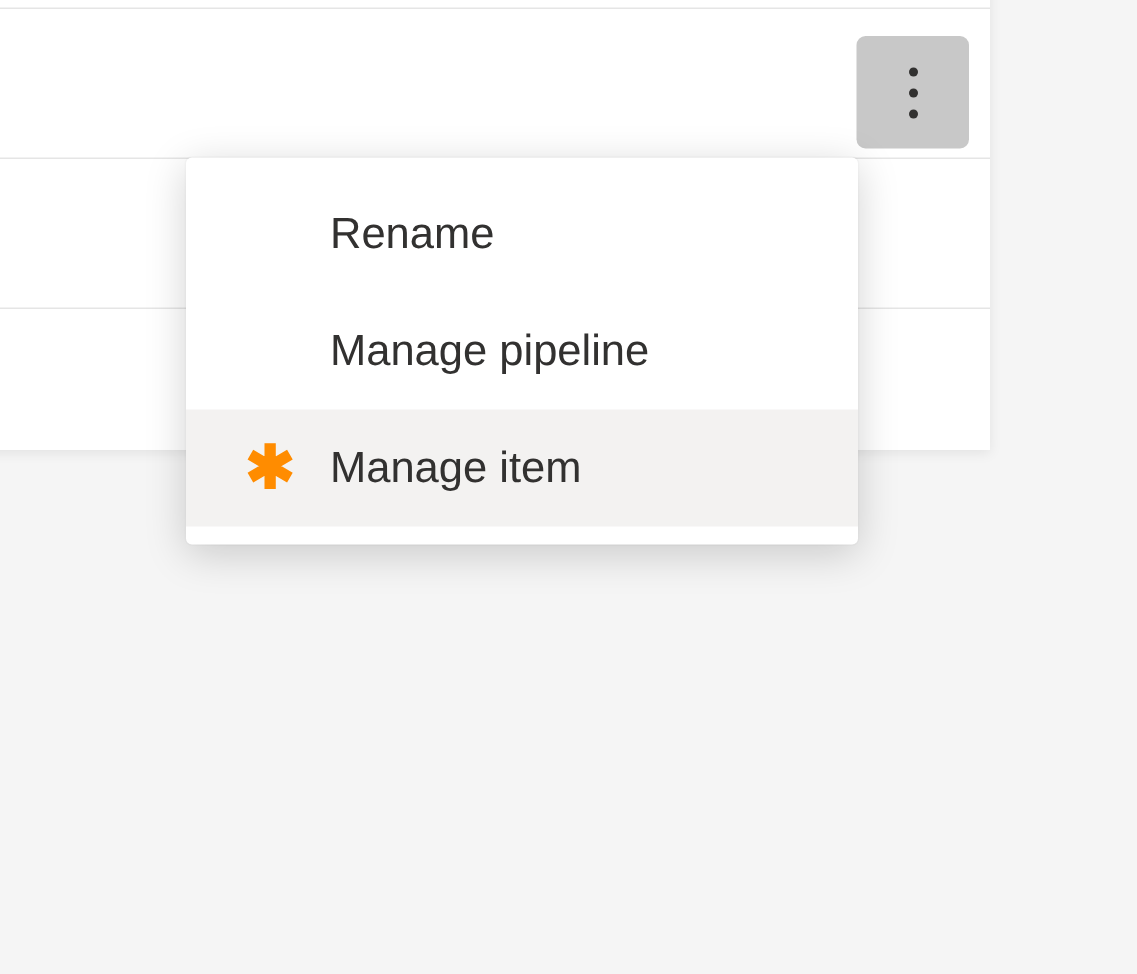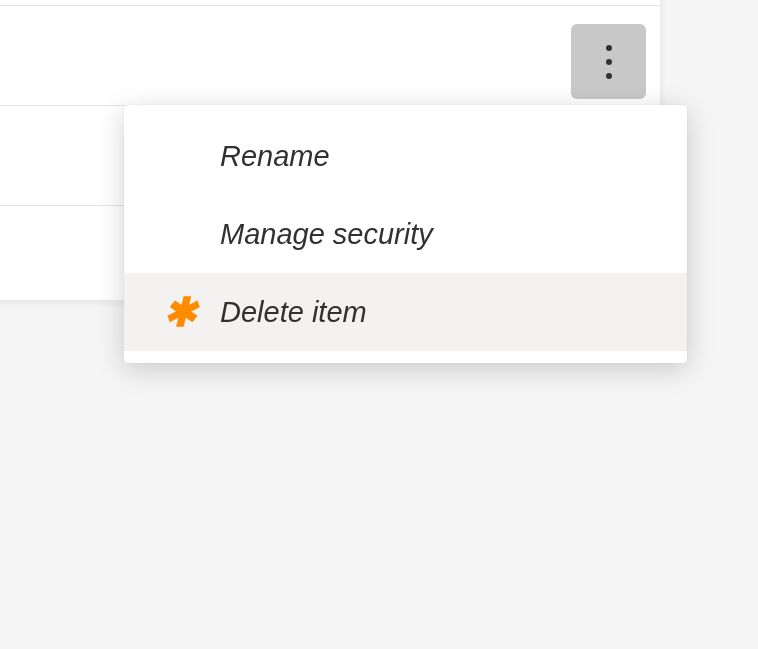--- a/index.html
+++ b/index.html
@@ -58,27 +58,26 @@
     display: flex;
     flex-direction: column;
     align-items: center;
   }
 
   
   .menu {
     position: absolute;
     left: 124px;
     top: 105px;
-    width: 563px;
+    width: 448px;
     background: #ffffff;
     border-radius: 4px;
     box-shadow: 0 6px 28px rgba(0,0,0,0.18), 0 0 0 1px rgba(0,0,0,0.02);
     padding: 12px 0;
     box-sizing: border-box;
-    font-style: italic;
   }
   .menu-item {
     display: flex;
     align-items: center;
     height: 78px;
     padding-left: 96px;
     font-size: 29px;
     color: #323130;
     cursor: pointer;
     position: relative;
@@ -125,24 +124,24 @@
 
 <div class="menu">
 
   <div class="menu-item">
     <span>Rename</span>
   </div>
 
 
 
   <div class="menu-item">
-    <span>Manage security</span>
+    <span>Manage pipeline</span>
   </div>
 
 
   <div class="menu-item highlight">
     <span class="icon-slot">
       <span class="asterisk">✱</span>
     </span>
-    <span>Delete item</span>
+    <span>Manage item</span>
   </div>
 
 </div>
 
 </body></html>

